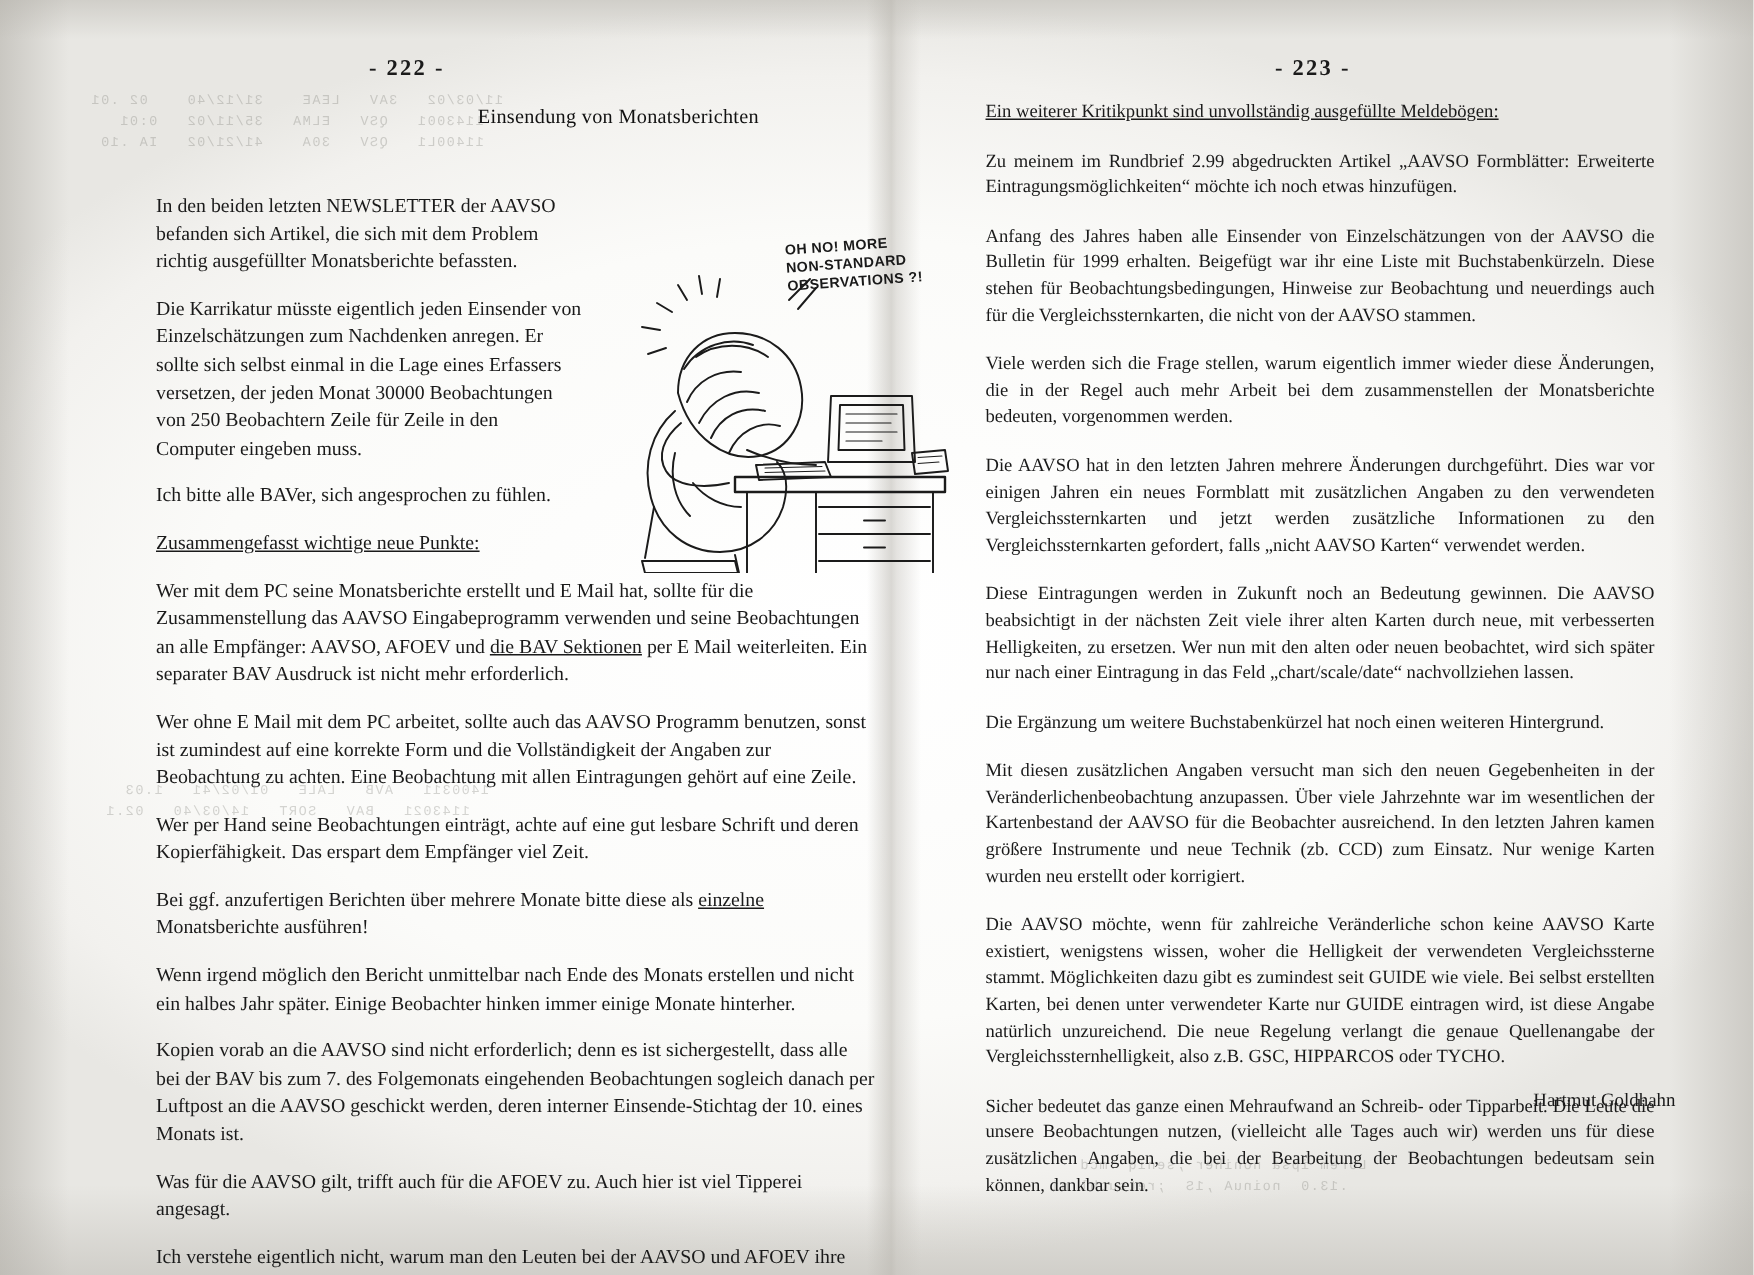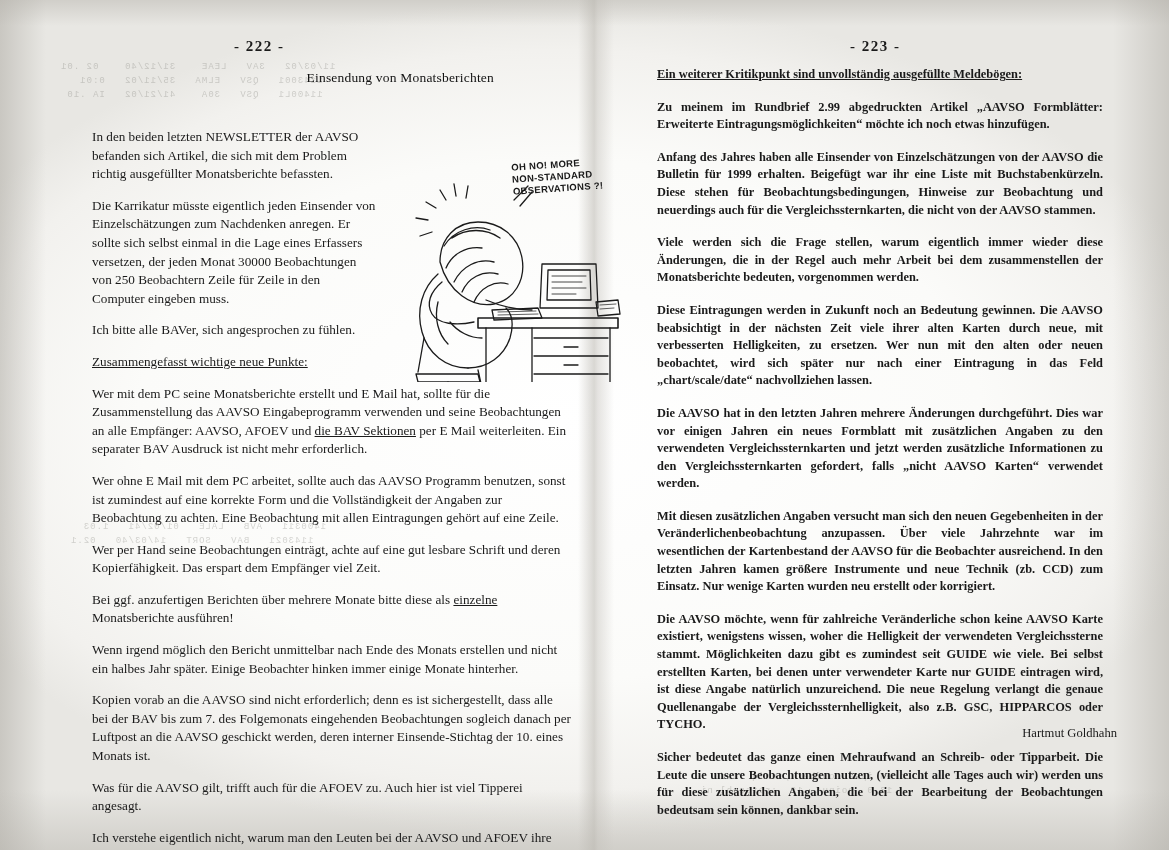--- a/index.html
+++ b/index.html
@@ -66,21 +66,21 @@
     transform: scaleX(-1);
     white-space: pre;
     line-height: 14px;
     pointer-events: none;
   }
 
   .page {
     position: absolute;
     top: 0;
   }
-  .page-left  { left: 34px;  width: 540px; height: 752px; }
+  .page-left  { left: 46px;  width: 540px; height: 752px; }
   .page-right { left: 625px; width: 500px; height: 738px; }
 
   .folio {
     position: absolute;
     font-family: "Liberation Serif", serif;
     font-size: 15px;
     font-weight: 700;
     color: #1b1b1b;
     letter-spacing: 1.5px;
   }
@@ -116,21 +116,20 @@
     width: 462px;
     font-size: 12.4px;
     line-height: 17.6px;
     text-align: justify;
   }
   .col p {
     margin: 0 0 13px 0;
   }
   .col-right p {
     margin: 0 16px 15px 0;
-    font-weight: bold;
   }
   .u { text-decoration: underline; }
   .b { font-weight: 400; }
 
   
   .wrap-shape {
     float: right;
     width: 196px;
     height: 196px;
     shape-outside: margin-box;
@@ -269,22 +268,23 @@
 
   <div class="page page-right">
 
     <div class="folio folio-right">-  223  -</div>
 
     <div class="col col-right">
       <p class="u">Ein weiterer Kritikpunkt sind unvollständig ausgefüllte Meldebögen:</p>
       <p>Zu meinem im Rundbrief 2.99 abgedruckten Artikel „AAVSO Formblätter: Erweiterte Eintragungsmöglichkeiten“ möchte ich noch etwas hinzufügen.</p>
       <p>Anfang des Jahres haben alle Einsender von Einzelschätzungen von der AAVSO die Bulletin für 1999 erhalten. Beigefügt war ihr eine Liste mit Buchstabenkürzeln. Diese stehen für Beobachtungsbedingungen, Hinweise zur Beobachtung und neuerdings auch für die Vergleichssternkarten, die nicht von der AAVSO stammen.</p>
       <p>Viele werden sich die Frage stellen, warum eigentlich immer wieder diese Änderungen, die in der Regel auch mehr Arbeit bei dem zusammenstellen der Monatsberichte bedeuten, vorgenommen werden.</p>
+      <p>Die AAVSO hat in den letzten Jahren mehrere Änderungen durchgeführt. Dies war vor einigen Jahren ein neues Formblatt mit zusätzlichen Angaben zu den verwendeten Vergleichssternkarten und jetzt werden zusätzliche Informationen zu den Vergleichssternkarten gefordert, falls „nicht AAVSO Karten“ verwendet werden.</p>
       <p>Diese Eintragungen werden in Zukunft noch an Bedeutung gewinnen. Die AAVSO beabsichtigt in der nächsten Zeit viele ihrer alten Karten durch neue, mit verbesserten Helligkeiten, zu ersetzen. Wer nun mit den alten oder neuen beobachtet, wird sich später nur nach einer Eintragung in das Feld „chart/scale/date“ nachvollziehen lassen.</p>
-      <p>Die AAVSO hat in den letzten Jahren mehrere Änderungen durchgeführt. Dies war vor einigen Jahren ein neues Formblatt mit zusätzlichen Angaben zu den verwendeten Vergleichssternkarten und jetzt werden zusätzliche Informationen zu den Vergleichssternkarten gefordert, falls „nicht AAVSO Karten“ verwendet werden.</p>
+      <p>Die Ergänzung um weitere Buchstabenkürzel hat noch einen weiteren Hintergrund.</p>
       <p>Mit diesen zusätzlichen Angaben versucht man sich den neuen Gegebenheiten in der Veränderlichenbeobachtung anzupassen. Über viele Jahrzehnte war im wesentlichen der Kartenbestand der AAVSO  für die Beobachter ausreichend. In den letzten Jahren kamen größere Instrumente und neue Technik (zb. CCD) zum Einsatz. Nur wenige Karten wurden neu erstellt oder korrigiert.</p>
       <p>Die AAVSO möchte, wenn für zahlreiche Veränderliche schon keine AAVSO Karte existiert, wenigstens wissen, woher die Helligkeit der verwendeten Vergleichssterne stammt. Möglichkeiten dazu gibt es zumindest seit GUIDE wie viele. Bei selbst erstellten Karten, bei denen unter verwendeter Karte nur GUIDE  eintragen wird, ist diese Angabe natürlich unzureichend. Die neue Regelung verlangt die genaue Quellenangabe der Vergleichssternhelligkeit, also z.B. GSC, HIPPARCOS oder TYCHO.</p>
       <p>Sicher bedeutet das ganze einen Mehraufwand an Schreib- oder Tipparbeit. Die Leute die unsere Beobachtungen nutzen, (vielleicht alle Tages auch wir) werden uns für diese zusätzlichen Angaben, die bei der Bearbeitung der Beobachtungen bedeutsam sein können, dankbar sein.</p>
     </div>
 
     <div class="signature">Hartmut Goldhahn</div>
   </div>
 
 </div>
 

